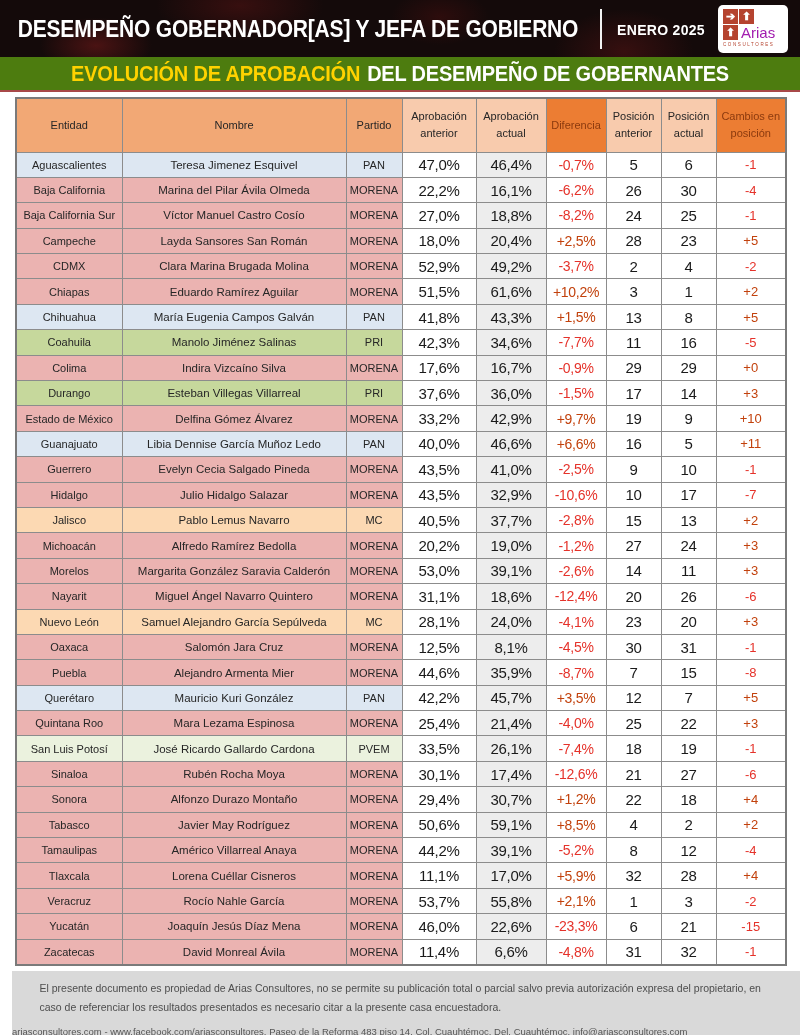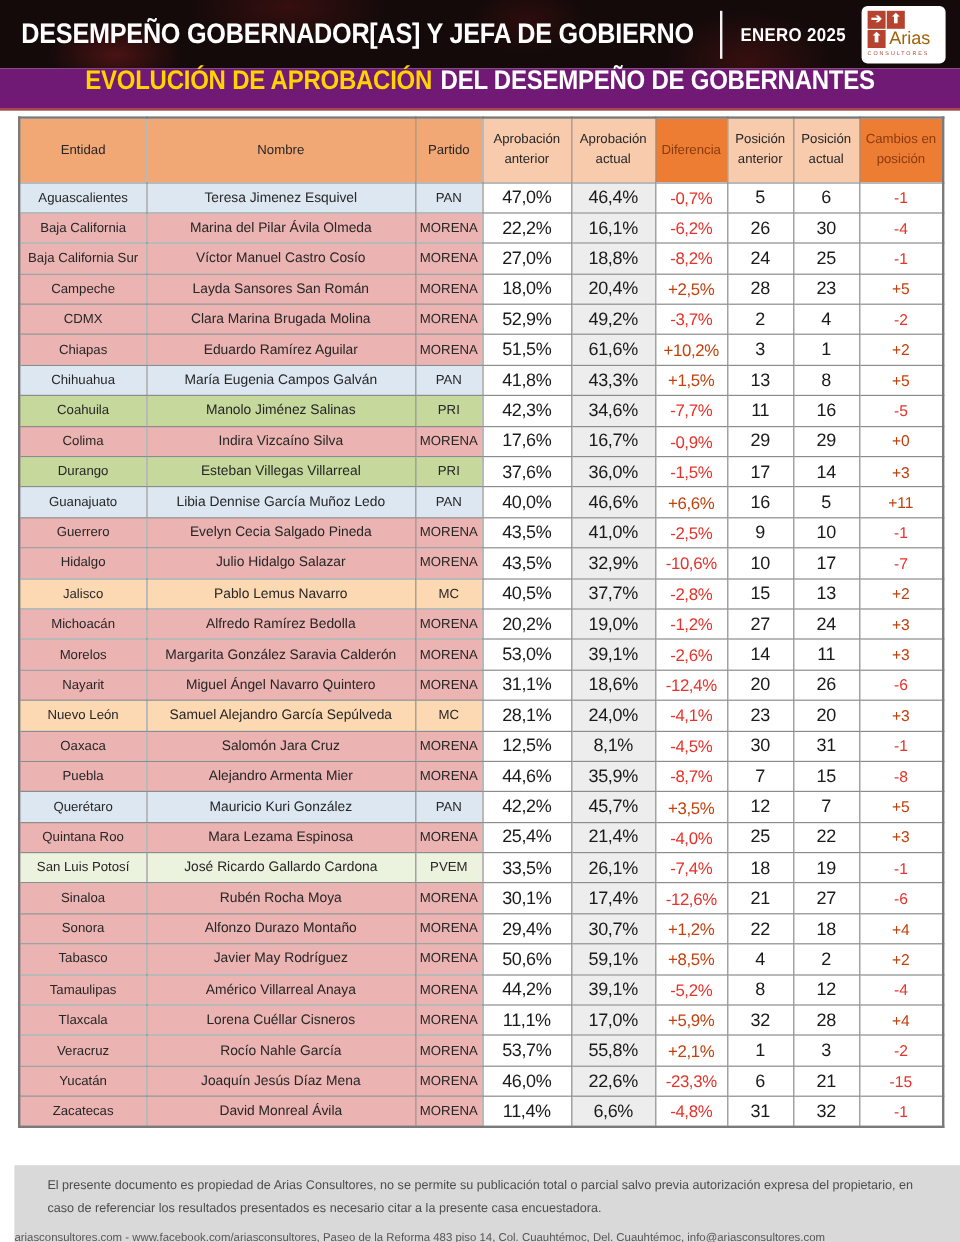--- a/index.html
+++ b/index.html
@@ -30,28 +30,28 @@
   }
   .logo-box {
     width:70px; height:48px; background:#fff; border-radius:5px;
     margin:0 4px 0 2px; padding:4px 5px 2px 5px; display:flex; flex-direction:column;
   }
   .logo-grid { display:flex; flex-wrap:wrap; width:60px; }
   .logo-sq {
     width:15px; height:15px; background:#b5432f; color:#fff;
     font-size:11px; line-height:15px; text-align:center; font-weight:bold; margin:0 1px 1px 0;
   }
-  .logo-name { font-size:15px; color:#a16207; line-height:15px; margin-left:2px; }
+  .logo-name { font-size:15px; color:#a21caf; line-height:15px; margin-left:2px; }
   .logo-row2 { display:flex; align-items:center; }
   .logo-sub { font-size:4.5px; color:#b5432f; letter-spacing:1.6px; text-align:left; margin-top:1px; white-space:nowrap; }
 
   
   .banner {
-    height:35px; background:#701a75; border-bottom:2px solid #a84848;
-    display:flex; justify-content:center; gap:7px; white-space:nowrap;
+    height:35px; background:#4d7c0f; border-bottom:2px solid #a84848;
+    display:flex; align-items:center; justify-content:center; gap:7px; white-space:nowrap;
   }
   .banner span { font-weight:bold; font-size:20px; transform:scaleY(1.12); letter-spacing:-0.2px; }
   .banner .hl { color:#ffd200; }
   .banner .rest { color:#ffffff; }
 
   
   .table-wrap { margin:5px 15px 0 15px; }
   table { border-collapse:collapse; table-layout:fixed; width:770px;padding-left:12px; }
   col.w0{width:106px} col.w1{width:224px} col.w2{width:56px} col.w3{width:74px}
   col.w4{width:70px} col.w5{width:60px} col.w6{width:55px} col.w7{width:55px} col.w8{width:70px}
@@ -244,20 +244,31 @@
             <td class="c1 pri">Esteban Villegas Villarreal</td>
             <td class="c2 pri">PRI</td>
             <td class="c3">37,6%</td>
             <td class="c4 shade">36,0%</td>
             <td class="c5 neg">-1,5%</td>
             <td class="c6">17</td>
             <td class="c7">14</td>
             <td class="c8 pos">+3</td>
           </tr>
           <tr>
+            <td class="c0 morena">Estado de México</td>
+            <td class="c1 morena">Delfina Gómez Álvarez</td>
+            <td class="c2 morena">MORENA</td>
+            <td class="c3">33,2%</td>
+            <td class="c4 shade">42,9%</td>
+            <td class="c5 pos">+9,7%</td>
+            <td class="c6">19</td>
+            <td class="c7">9</td>
+            <td class="c8 pos">+10</td>
+          </tr>
+          <tr>
             <td class="c0 pan">Guanajuato</td>
             <td class="c1 pan">Libia Dennise García Muñoz Ledo</td>
             <td class="c2 pan">PAN</td>
             <td class="c3">40,0%</td>
             <td class="c4 shade">46,6%</td>
             <td class="c5 pos">+6,6%</td>
             <td class="c6">16</td>
             <td class="c7">5</td>
             <td class="c8 pos">+11</td>
           </tr>

